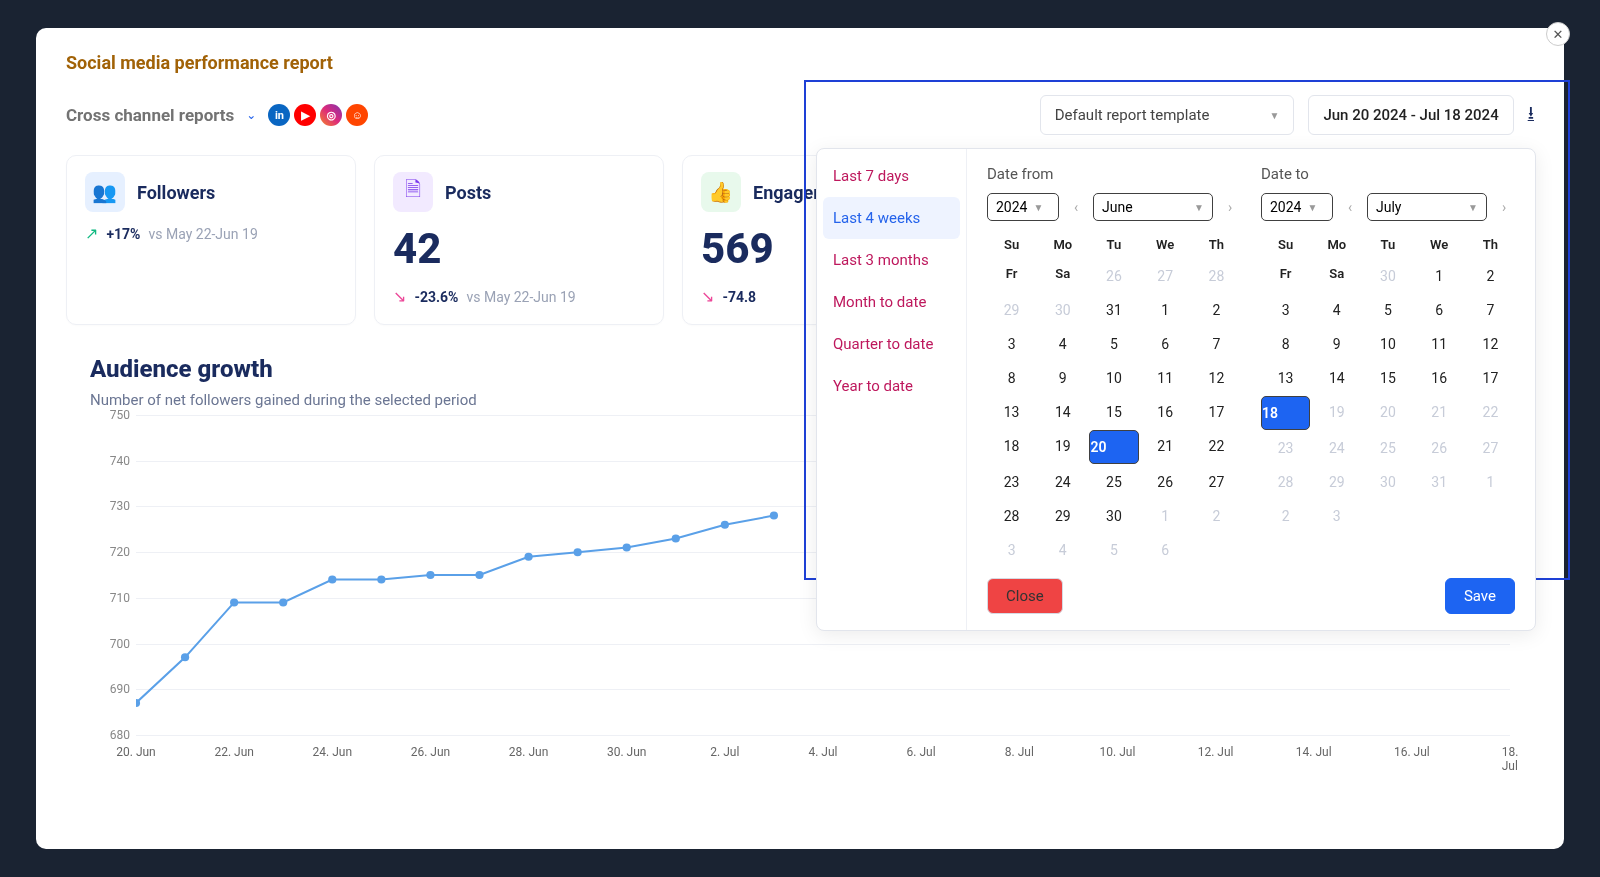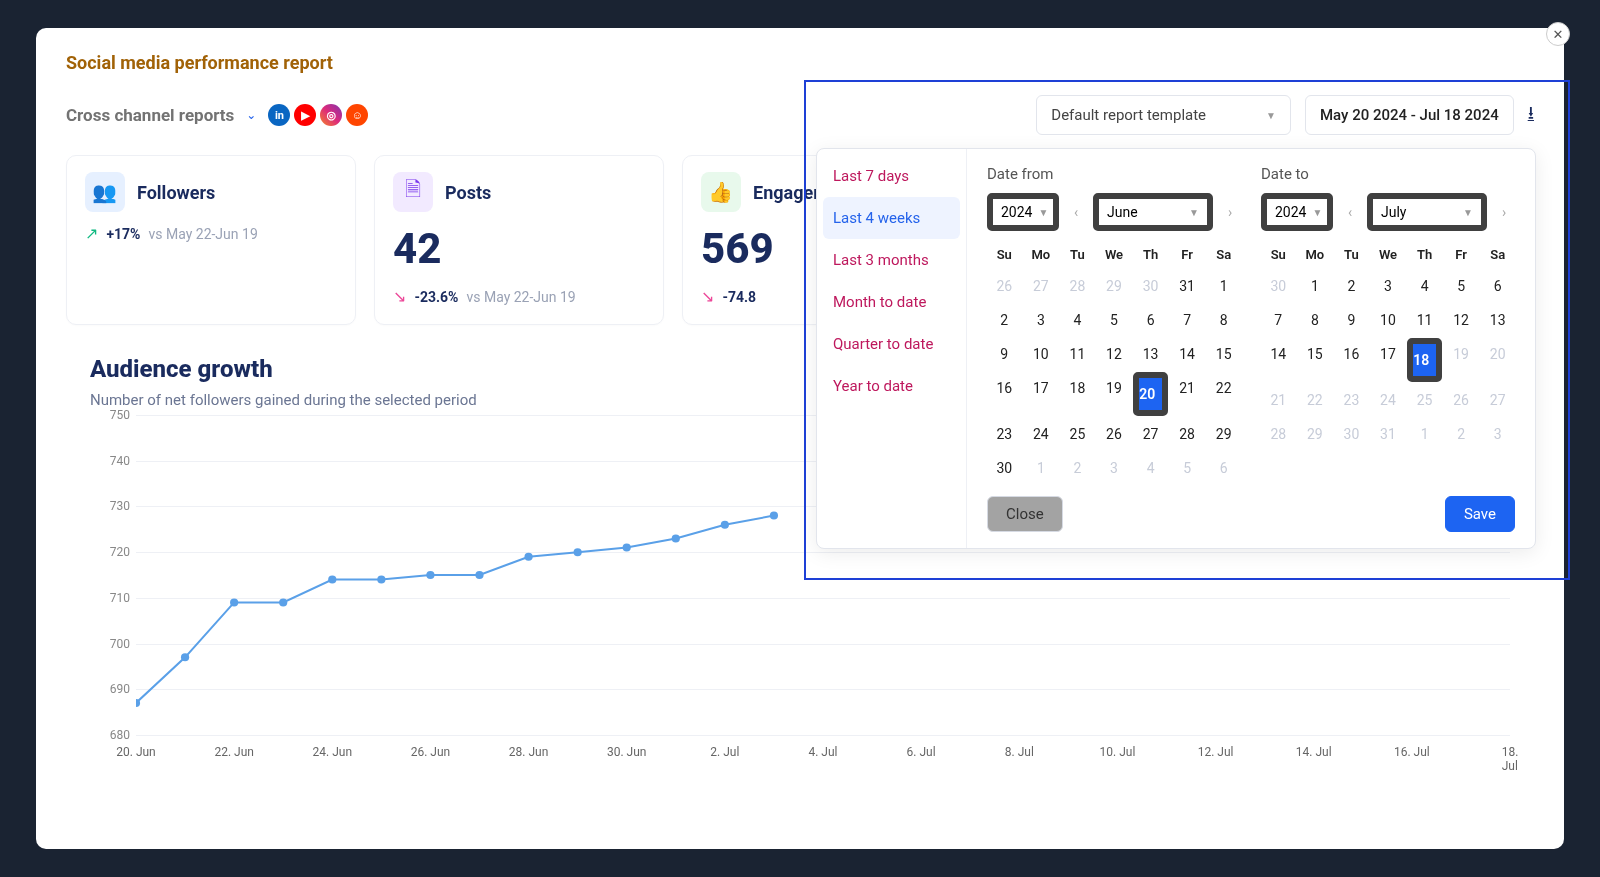--- a/index.html
+++ b/index.html
@@ -64,30 +64,30 @@
   display: flex;
 }
 .presets { width: 150px; border-right: 1px solid #eef0f5; padding: 6px 0;}
 .preset { padding: 12px 16px; font-size: 15px; color: #be185d; cursor: pointer;}
 .preset.active { background: #eef3ff; color: #2563eb; border-radius: 6px; margin: 0 6px; padding: 12px 10px;}
 .cal-wrap { flex: 1; padding: 16px 20px 16px;}
 .cal-cols { display: flex; gap: 20px;}
 .cal-col { flex: 1;}
 .cal-label { font-size: 15px; color: #555; margin-bottom: 10px;}
 .cal-head { display: flex; gap: 6px; align-items: center; margin-bottom: 10px;}
-.sel { border: 6px solid #404040; border-radius: 5px; padding: 5px 8px; font-size: 14px; display: flex; align-items: center; gap: 6px; cursor: pointer;}
+.sel { border: 1px solid #404040; border-radius: 5px; padding: 5px 8px; font-size: 14px; display: flex; align-items: center; gap: 6px; cursor: pointer;}
 .sel.y { width: 72px;} .sel.m { flex: 1;}
 .nav-arrow { width: 22px; text-align: center; color: #aaa; font-size: 14px; cursor: pointer;}
-.cal-grid { display: grid; grid-template-columns: repeat(7, 1fr); gap: 2px; text-align: center;}
+.cal-grid { display: grid; grid-template-columns: repeat(5, 1fr); gap: 2px; text-align: center;}
 .dow { font-size: 13px; font-weight: 600; color: #222; padding: 6px 0;}
 .day { font-size: 14px; color: #222; padding: 8px 0; cursor: pointer; border-radius: 5px;}
 .day.muted { color: #c7ccd8;}
 .day.sel { background: #1d64f2; color: #fff; font-weight: 600;}
 .dp-footer { display: flex; justify-content: space-between; margin-top: 12px;}
-.btn { border: 1px solid #d6dae3; background: #a3a3a3; border-radius: 6px; padding: 8px 18px; font-size: 15px; cursor: pointer; color: #333;}
+.btn { border: 1px solid #d6dae3; background: #ef4444; border-radius: 6px; padding: 8px 18px; font-size: 15px; cursor: pointer; color: #333;}
 .btn.primary { background: #1d64f2; border-color: #1d64f2; color: #fff;}
 </style>
 </head>
 <body>
 
 <div class="modal">
   <div class="title">Social media performance report</div>
 
   <div class="toolbar">
     <div class="toolbar-left">
@@ -98,21 +98,21 @@
         <span class="sicon yt">▶</span>
         <span class="sicon ig">◎</span>
         <span class="sicon rd">☺</span>
       </div>
     </div>
     <div class="toolbar-right">
       <div class="select-box">
         <span>Default report template</span>
         <span class="tri">▼</span>
       </div>
-      <div class="date-range-box">May 20 2024 - Jul 18 2024</div>
+      <div class="date-range-box">Jun 20 2024 - Jul 18 2024</div>
       <span class="dl-icon">⭳</span>
     </div>
   </div>
 
   <div class="kpi-row">
     <div class="kpi">
       <div class="kpi-head">
         <div class="kpi-icon blue">👥</div>
         <div class="kpi-label">Followers</div>
       </div>

